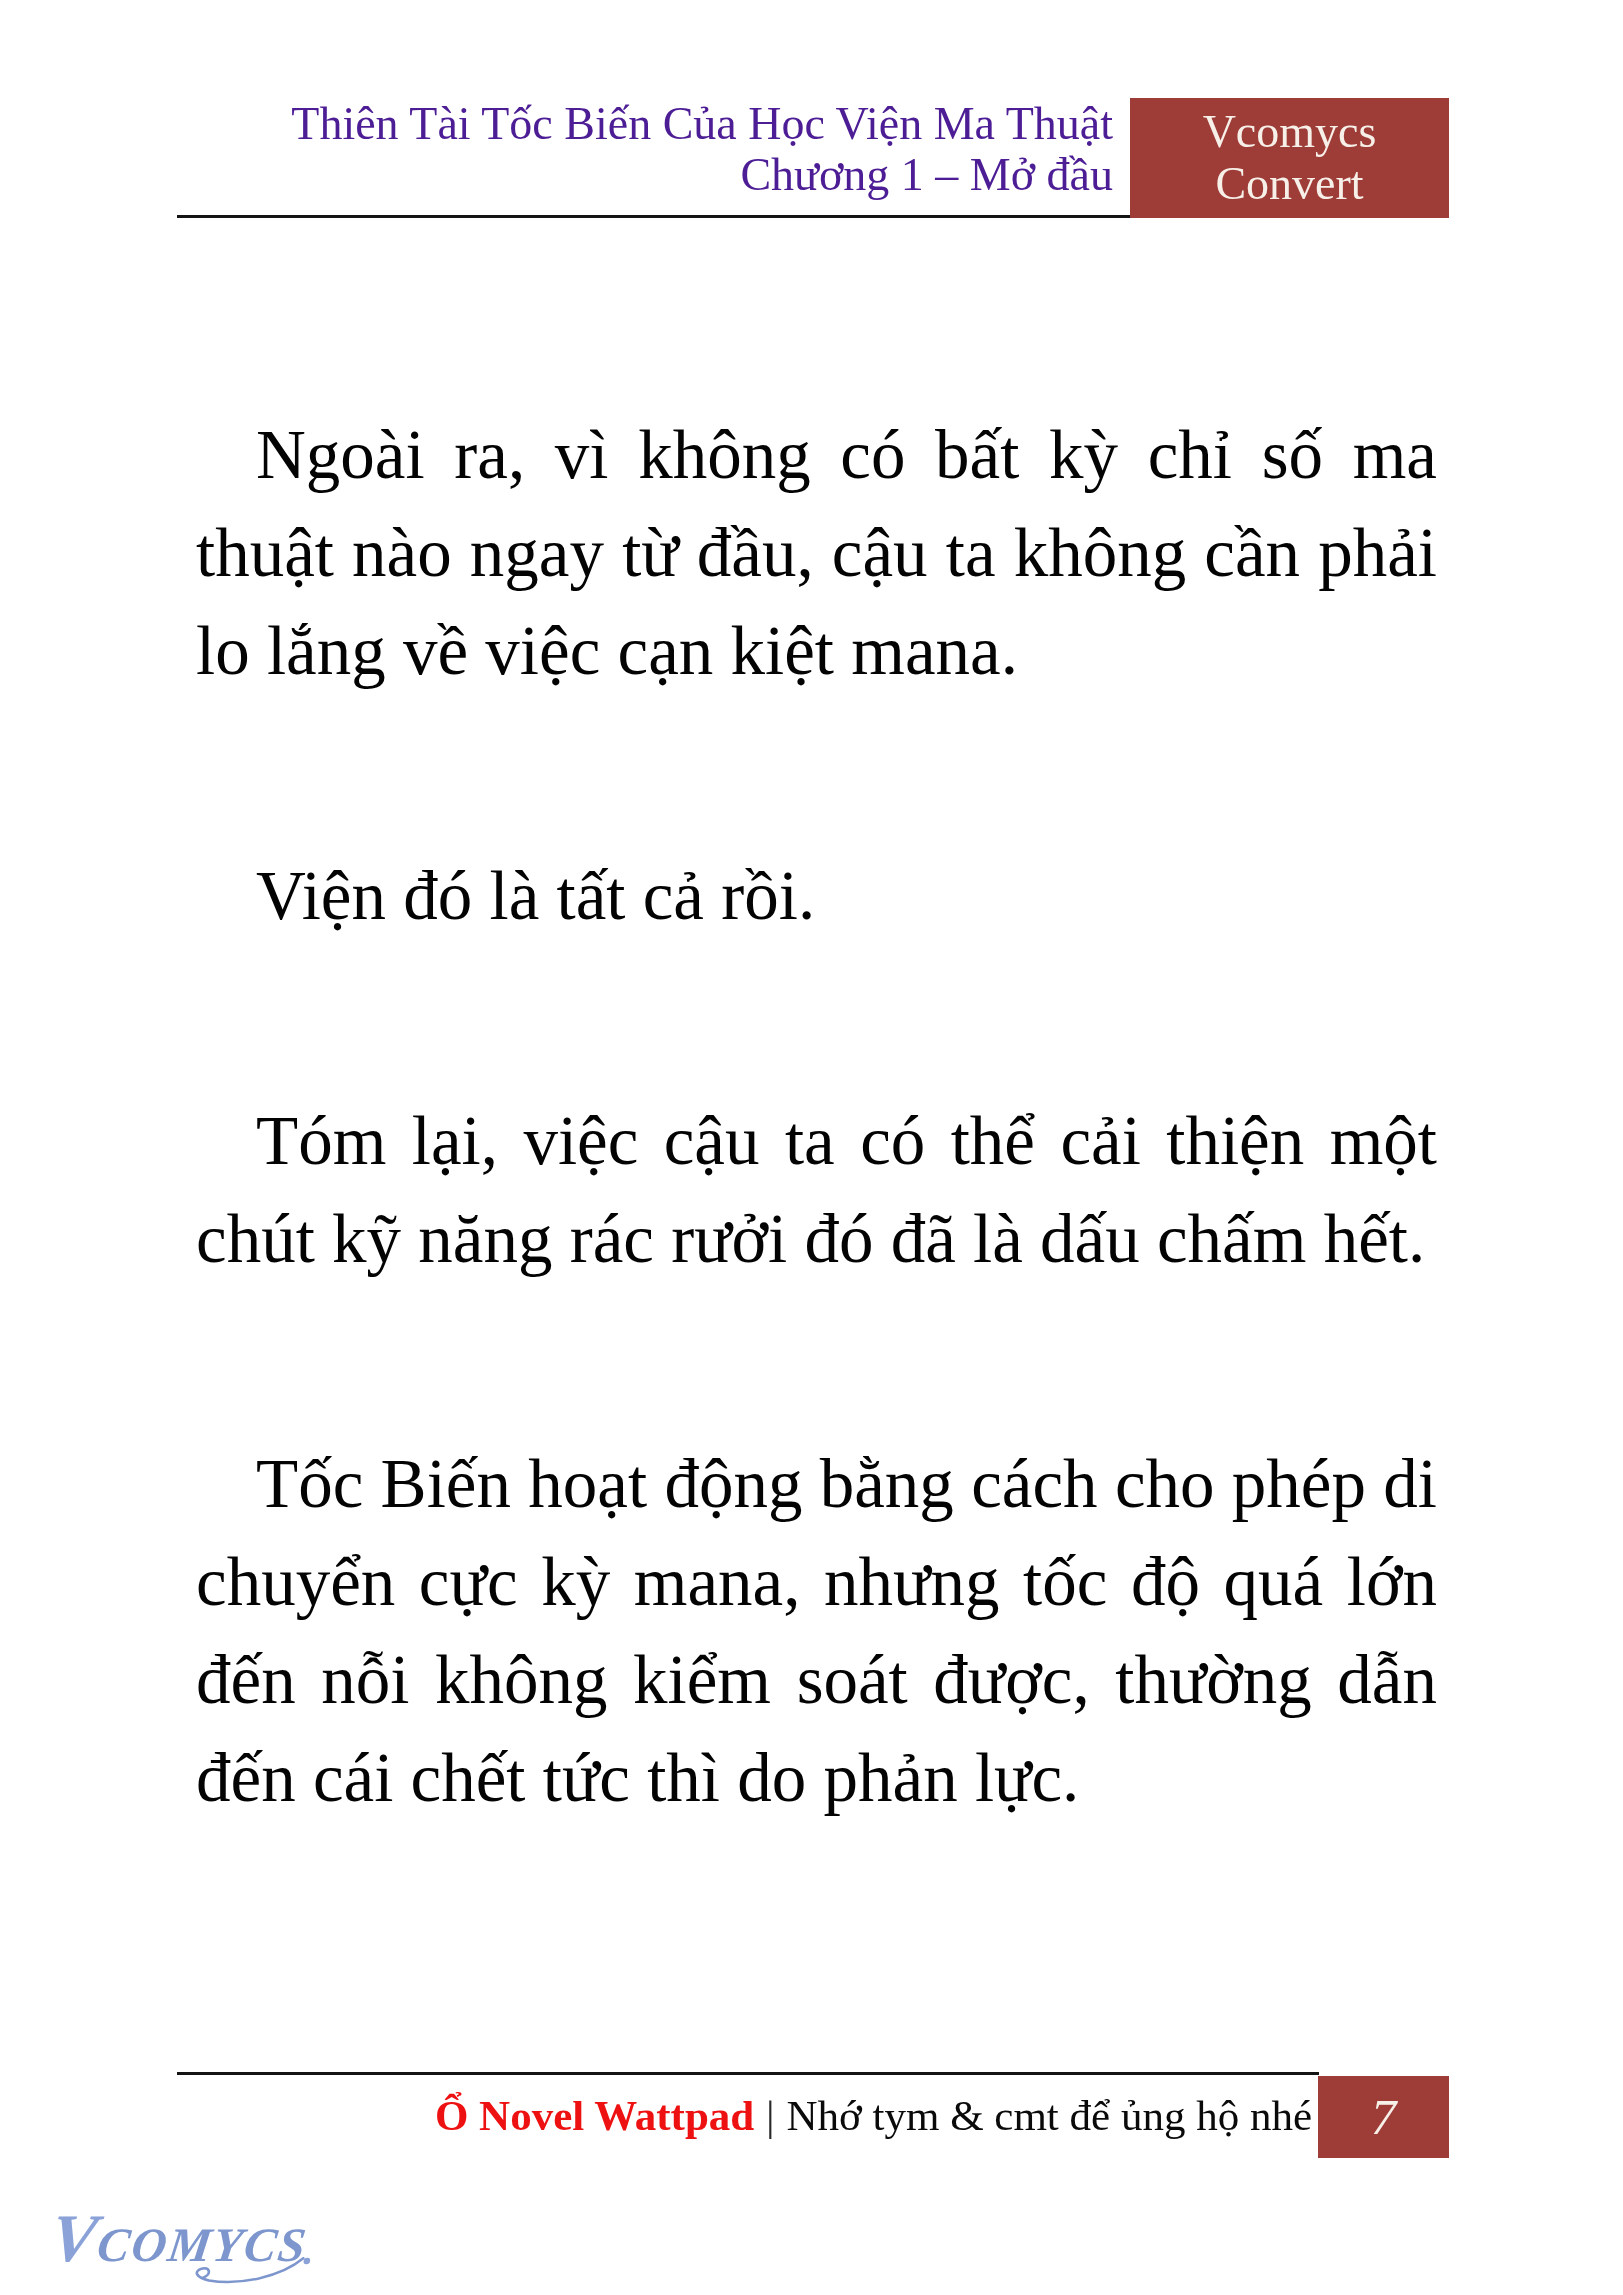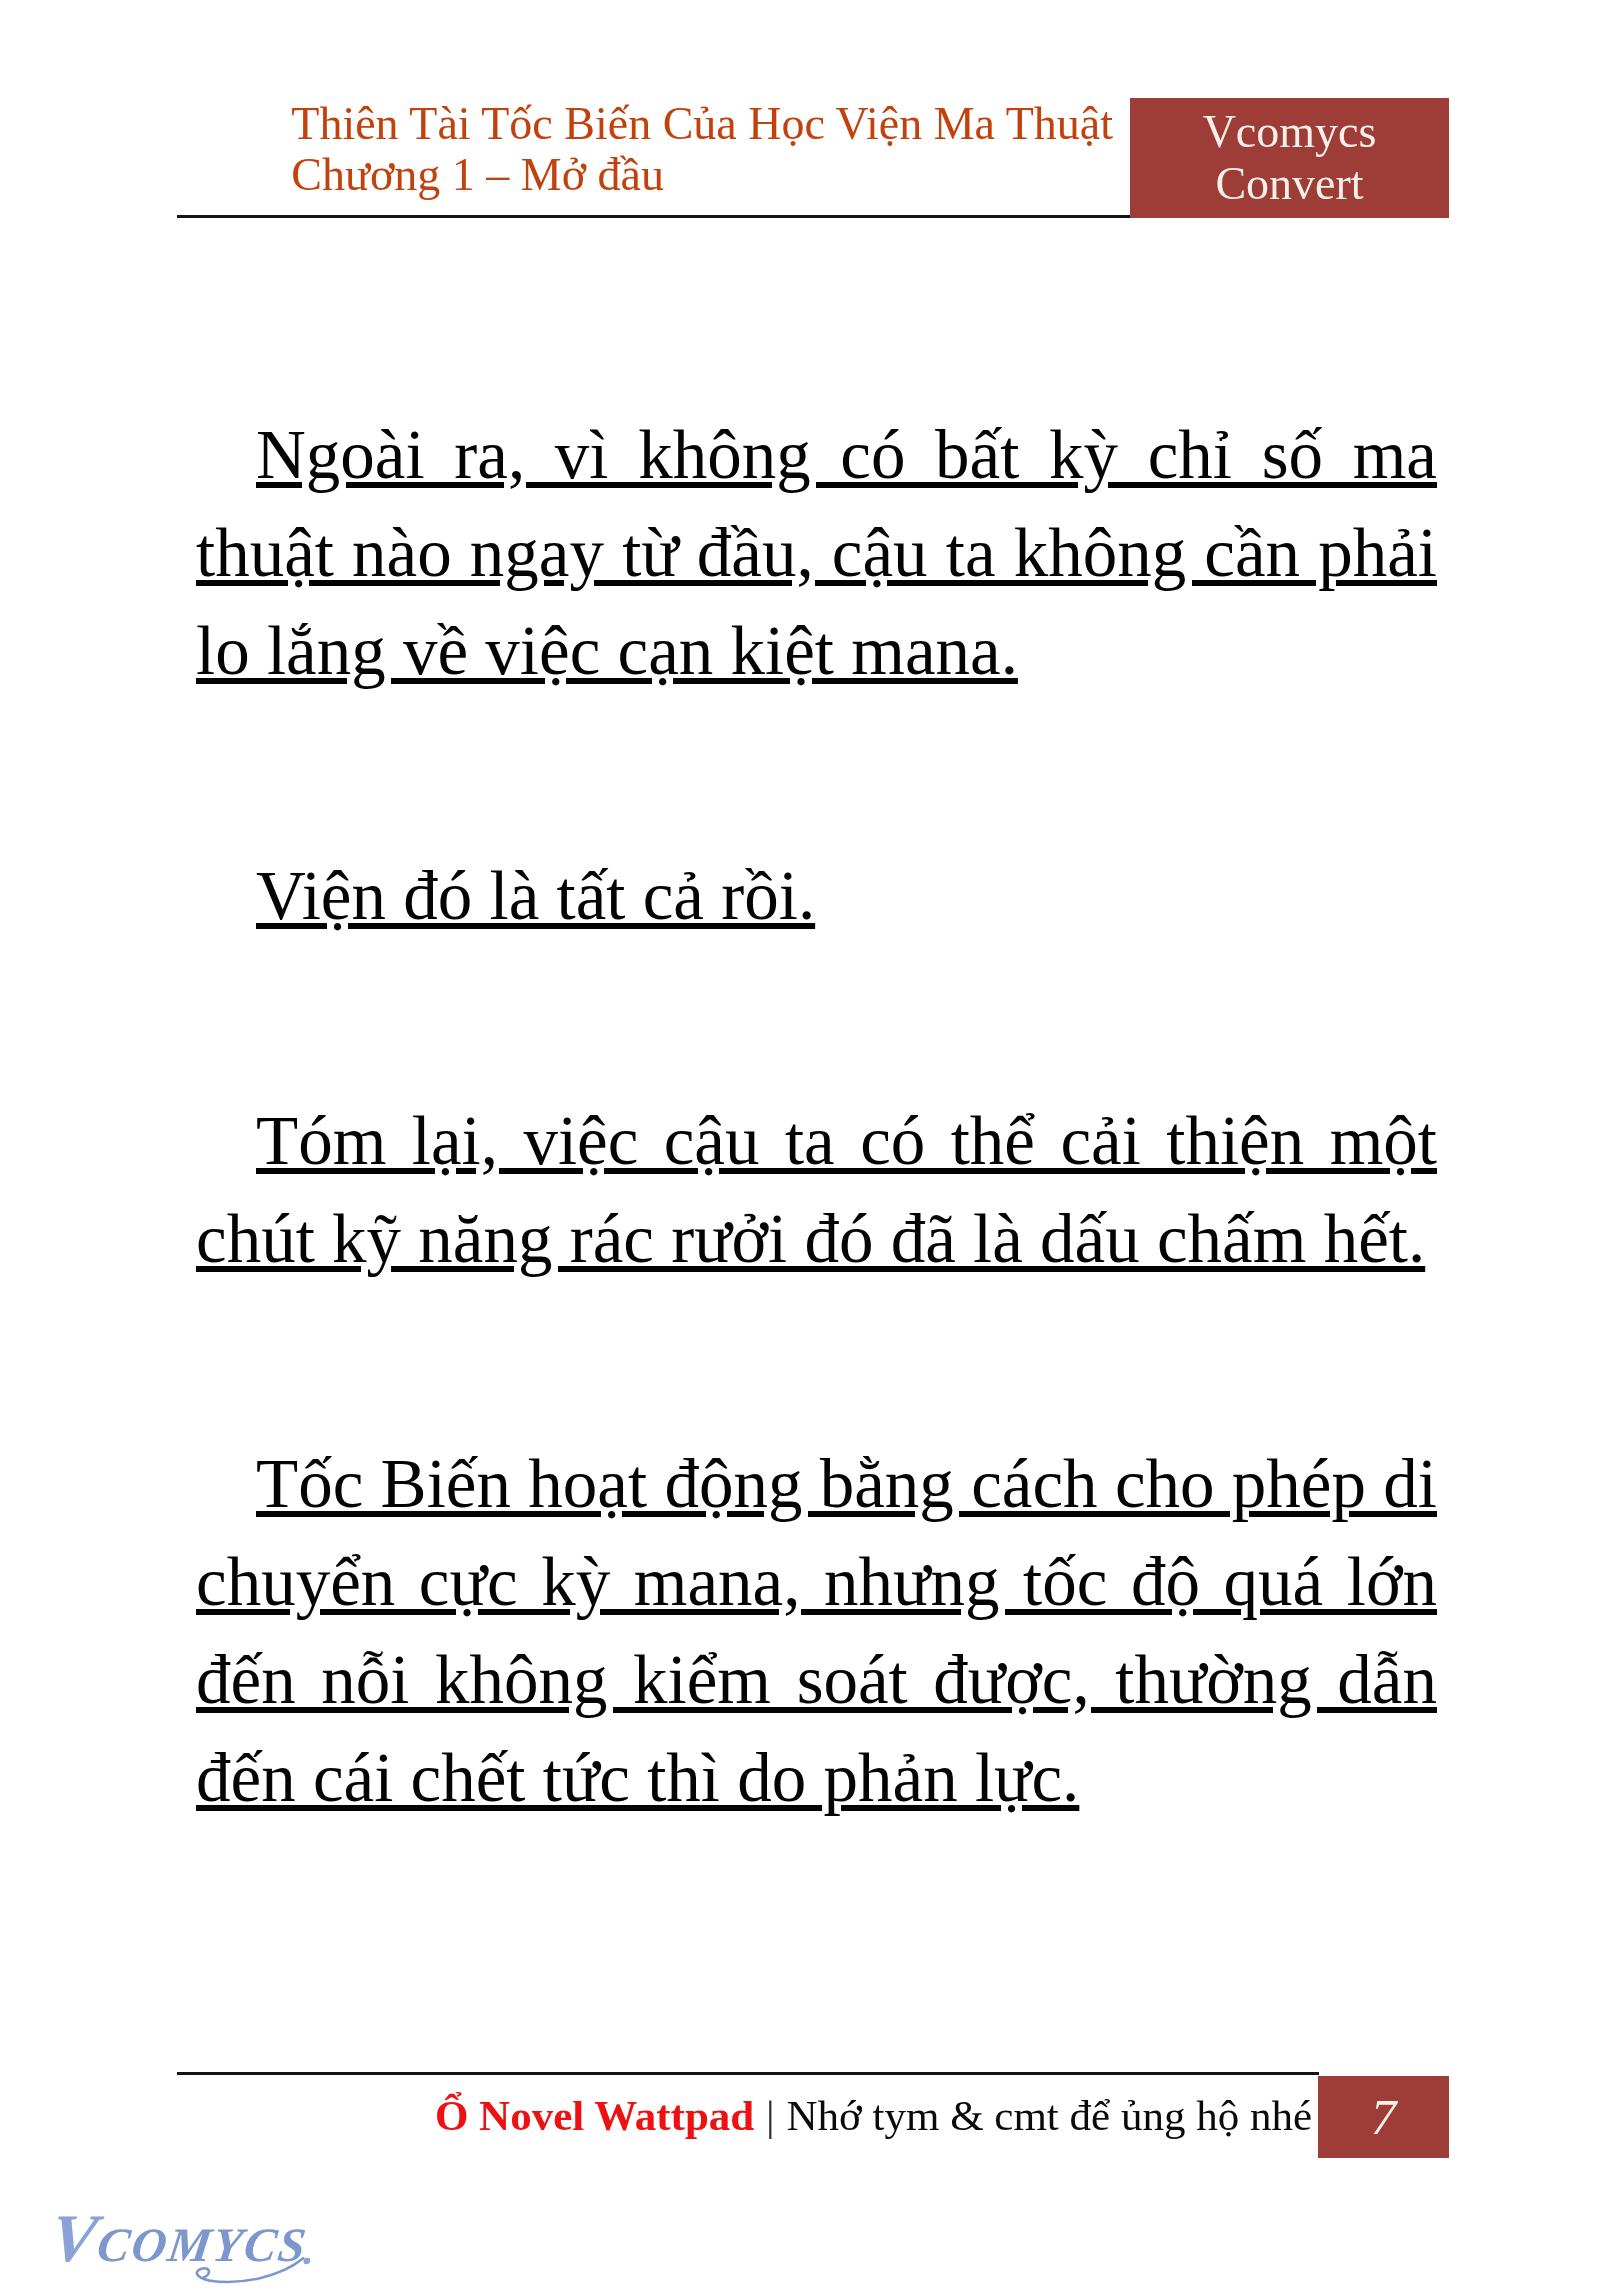--- a/index.html
+++ b/index.html
@@ -2,37 +2,37 @@
 <html style="font-size:10.5px"><head>
 <meta charset="utf-8">
 <style>
   html,body{margin:0;padding:0;background:#ffffff;}
   .page{
     position:relative;width:1624px;height:2295px;background:#ffffff;
     font-family:"Liberation Serif",serif;color:#000;overflow:hidden;
   }
   
   .header-titles{
-    position:absolute;top:98px;right:511px;
-    font-size:46px;line-height:51px;color:#c2410c;white-space:nowrap;
+    position:absolute;top:98px;right:511px;text-align:right;
+    font-size:46px;line-height:51px;color:#4c1d95;white-space:nowrap;
   }
   .badge{
     position:absolute;left:1130px;top:98px;width:319px;height:120px;
     background:#9e3c38;color:#f7f0e8;text-align:center;
     font-size:46px;line-height:52px;padding-top:7.9px;box-sizing:border-box;
   }
   .header-rule{
     position:absolute;left:177px;top:215px;width:953px;height:3.3px;background:#141414;
   }
   
   .body-text{
     position:absolute;left:196px;top:406px;width:1253px;
     font-size:69px;line-height:98px;text-align:justify;color:#030303;
   }
-  .body-text p{margin:0 12px 147px 0;text-indent:60px;text-decoration:underline;}
+  .body-text p{margin:0 12px 147px 0;text-indent:60px;}
   .body-text p:last-child{margin-bottom:0;}
   
   .footer-rule{
     position:absolute;left:177px;top:2072px;width:1142px;height:3.3px;background:#141414;
   }
   .footer-text{
     position:absolute;right:312px;top:2079px;height:73px;line-height:73px;
     font-size:43px;white-space:nowrap;color:#0a0a0a;
   }
   .brand{color:#ee1111;font-weight:bold;}

